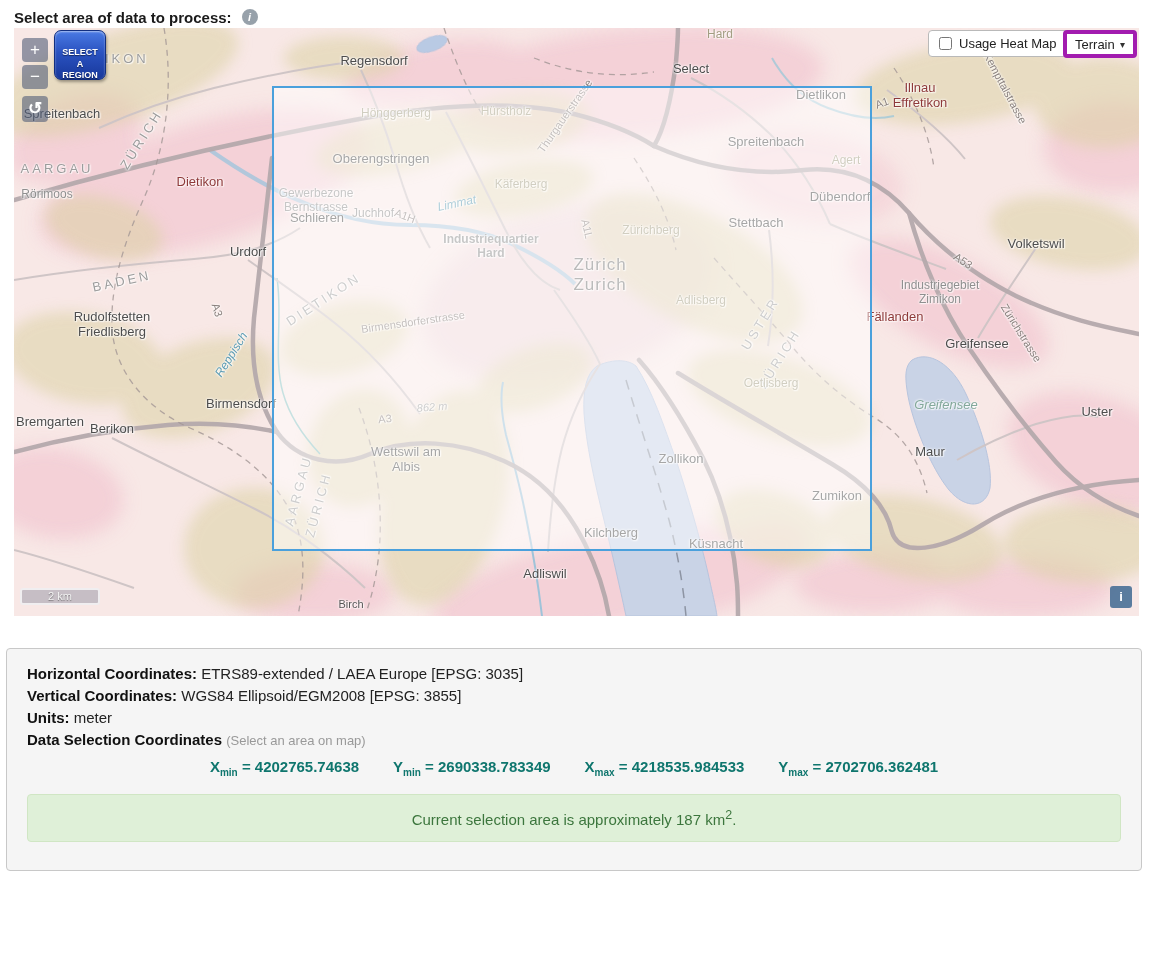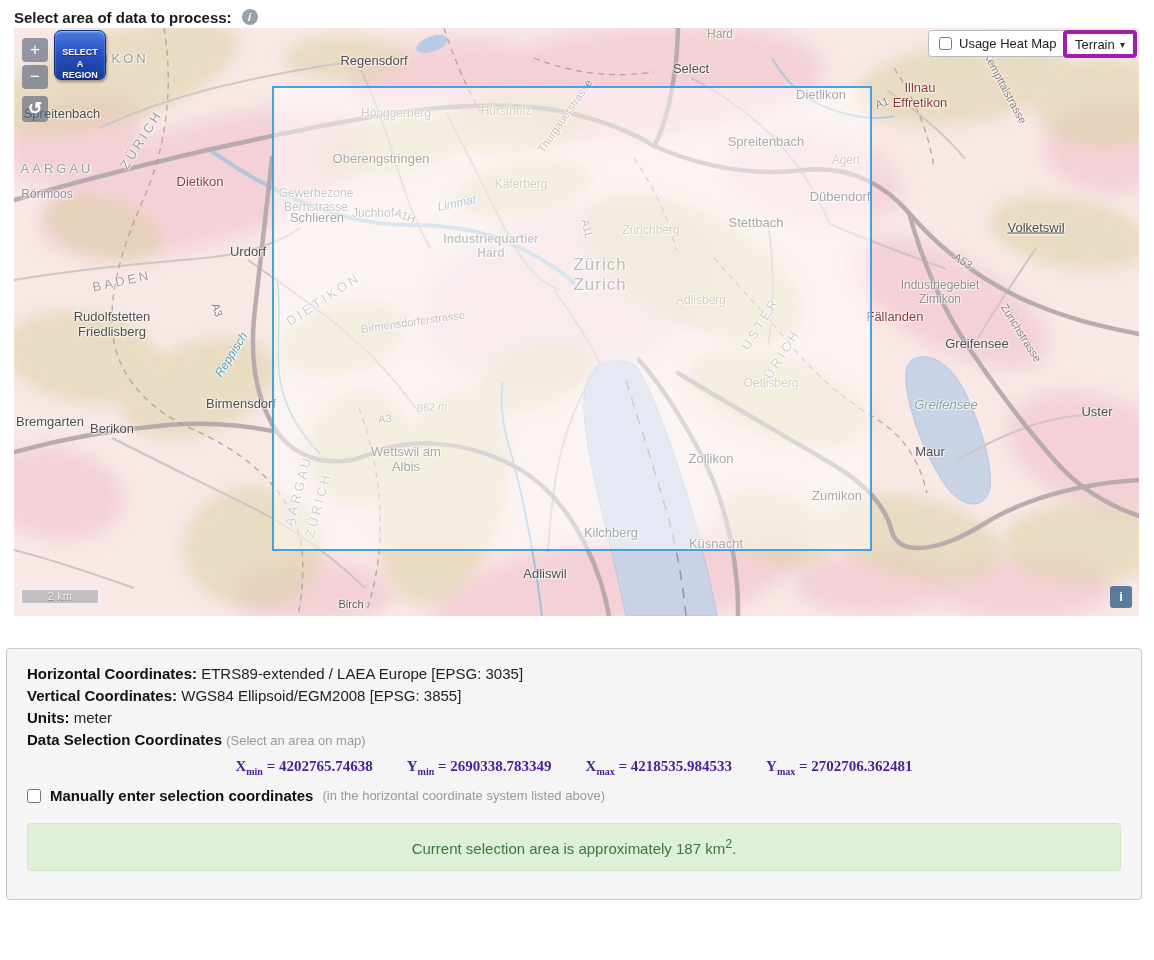--- a/index.html
+++ b/index.html
@@ -61,21 +61,21 @@
 
   
   .panel { margin:32px 12px 0 6px; border:1px solid #c8c8c8; border-radius:4px;
     background:#f5f5f5; overflow:hidden; }
   .panel-header { background:#4385c9; padding:12px 20px; font-size:15px; font-weight:bold; color:#2b5d8e; }
   .panel-body { padding:14px 20px 28px; font-size:15px; color:#222; }
   .crow { line-height:22px; }
   .crow b { color:#111; }
   .note { color:#999; font-size:13px; }
   .coordline { display:flex; justify-content:center; gap:34px; margin:6px 0 8px;
-    font-weight:600; font-size:15px; color:#4c1d95;font-family:Liberation Serif, serif; }
+    font-weight:600; font-size:15px; color:#0f766e; }
   .coordline sub { font-size:10px; font-weight:600; }
   .manual-row { display:flex; align-items:center; gap:9px; margin-top:4px; line-height:22px; }
   .manual-row input { width:14px; height:14px; cursor:pointer; }
   .manual-row b { color:#111; }
   .alert { margin-top:16px; padding:13px; text-align:center; background:#dff0d8;
     border:1px solid #d0e6c4; border-radius:4px; color:#3c763d; font-size:15px; }
 </style>
 </head>
 <body>
 
@@ -221,21 +221,21 @@
       <span class="ml water" style="left: 443px; top: 176px; transform: translate(-50%, -50%) rotate(-12deg);">Limmat</span>
       <span class="ml road" style="left: 551px; top: 88px; transform: translate(-50%, -50%) rotate(-55deg);">Thurgauerstrasse</span>
       <span class="ml road" style="left: 573px; top: 201px; transform: translate(-50%, -50%) rotate(78deg);">A1L</span>
       <span class="ml hill" style="left: 637px; top: 203px;">Zürichberg</span>
       <span class="ml town" style="left: 742px; top: 195px;">Stettbach</span>
       <span class="ml town" style="left: 234px; top: 224px;">Urdorf</span>
       <span class="ml ind" style="left: 477px; top: 219px; font-weight: bold;">Industriequartier
 Hard</span>
       <span class="ml city" style="left: 586px; top: 247px;">Zürich
 Zurich</span>
-      <span class="ml town" style="left: 1022px; top: 200px; text-decoration: underline;">Volketswil</span>
+      <span class="ml town" style="left: 1022px; top: 216px;">Volketswil</span>
       <span class="ml road" style="left: 949px; top: 233px; transform: translate(-50%, -50%) rotate(33deg);">A53</span>
       <span class="ml road" style="left: 868px; top: 75px; transform: translate(-50%, -50%) rotate(-20deg);">A1</span>
       <span class="ml area" style="left: 108px; top: 254px; transform: translate(-50%, -50%) rotate(-12deg);">BADEN</span>
       <span class="ml area" style="left: 310px; top: 272px; transform: translate(-50%, -50%) rotate(-33deg);">DIETIKON</span>
       <span class="ml hill" style="left: 687px; top: 273px;">Adlisberg</span>
       <span class="ml area" style="left: 747px; top: 296px; transform: translate(-50%, -50%) rotate(-58deg);">USTER</span>
       <span class="ml area" style="left: 766px; top: 331px; transform: translate(-50%, -50%) rotate(-58deg);">ZÜRICH</span>
       <span class="ml red" style="left: 881px; top: 289px;">Fällanden</span>
       <span class="ml ind" style="left: 926px; top: 265px;">Industriegebiet
 Zimikon</span>
@@ -249,21 +249,21 @@
       <span class="ml lake" style="left: 932px; top: 377px;">Greifensee</span>
       <span class="ml town" style="left: 36px; top: 394px;">Bremgarten</span>
       <span class="ml town" style="left: 98px; top: 401px;">Berikon</span>
       <span class="ml town" style="left: 227px; top: 376px;">Birmensdorf</span>
       <span class="ml road" style="left: 371px; top: 391px; transform: translate(-50%, -50%) rotate(-5deg);">A3</span>
       <span class="ml road" style="left: 203px; top: 282px; transform: translate(-50%, -50%) rotate(72deg);">A3</span>
       <span class="ml elev" style="left: 418px; top: 379px; transform: translate(-50%, -50%) rotate(-5deg);">862 m</span>
       <span class="ml town" style="left: 1083px; top: 384px;">Uster</span>
       <span class="ml town" style="left: 392px; top: 432px;">Wettswil am
 Albis</span>
-      <span class="ml town" style="left: 697px; top: 431px;">Zollikon</span>
+      <span class="ml town" style="left: 667px; top: 431px;">Zollikon</span>
       <span class="ml town" style="left: 916px; top: 424px;">Maur</span>
       <span class="ml town" style="left: 823px; top: 468px;">Zumikon</span>
       <span class="ml area" style="left: 285px; top: 463px; transform: translate(-50%, -50%) rotate(-75deg);">AARGAU</span>
       <span class="ml area" style="left: 305px; top: 477px; transform: translate(-50%, -50%) rotate(-75deg);">ZÜRICH</span>
       <span class="ml town" style="left: 597px; top: 505px;">Kilchberg</span>
       <span class="ml town" style="left: 702px; top: 516px;">Küsnacht</span>
       <span class="ml town" style="left: 531px; top: 546px;">Adliswil</span>
       <span class="ml townsm" style="left: 337px; top: 576px;">Birch</span>
     </div>
 
@@ -308,22 +308,17 @@
     <div class="crow">
       <b>Data Selection Coordinates</b>
       <span class="note">(Select an area on map)</span>
     </div>
     <div class="coordline">
       <span><span>X</span><sub>min</sub> <span>= 4202765.74638</span></span>
       <span><span>Y</span><sub>min</sub> <span>= 2690338.783349</span></span>
       <span><span>X</span><sub>max</sub> <span>= 4218535.984533</span></span>
       <span><span>Y</span><sub>max</sub> <span>= 2702706.362481</span></span>
     </div>
-    <div class="manual-row">
-      <input type="checkbox" style="">
-      <b>Manually enter selection coordinates</b>
-      <span class="note">(in the horizontal coordinate system listed above)</span>
-    </div>
     <div class="alert">
       <span>Current selection area is approximately 187 km</span><sup>2</sup><span>.</span>
     </div>
   </div>
 </div>
 
 </body></html>

